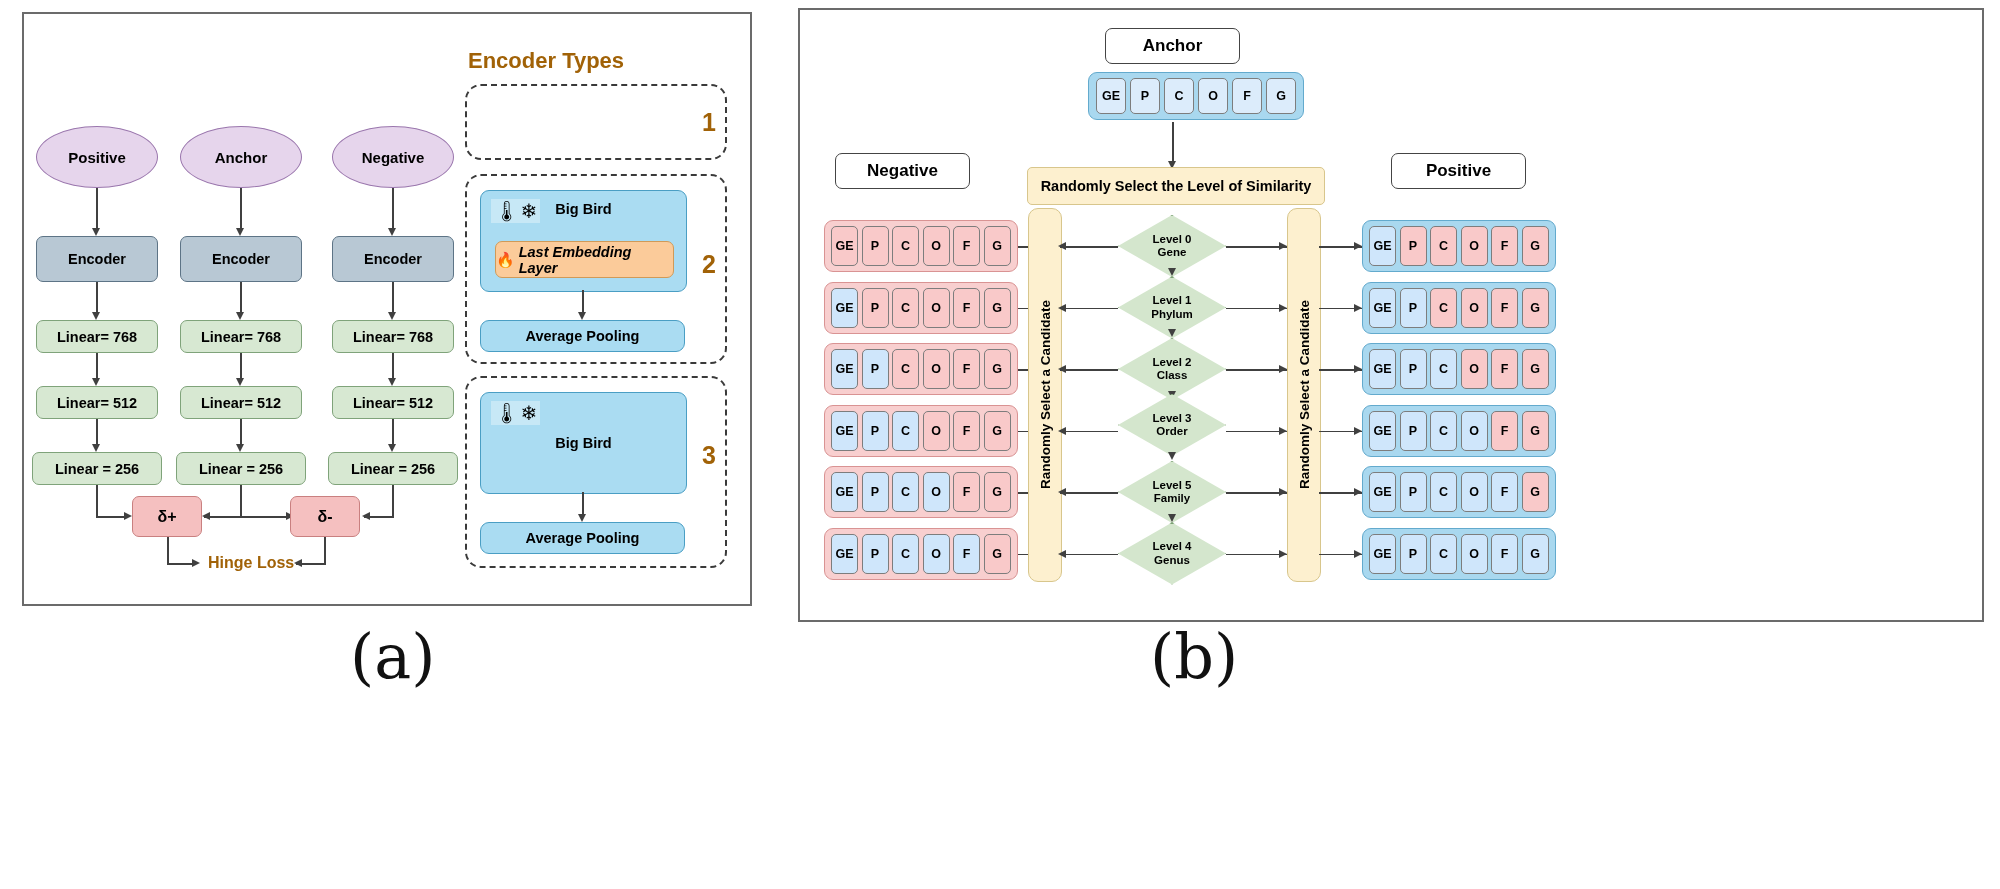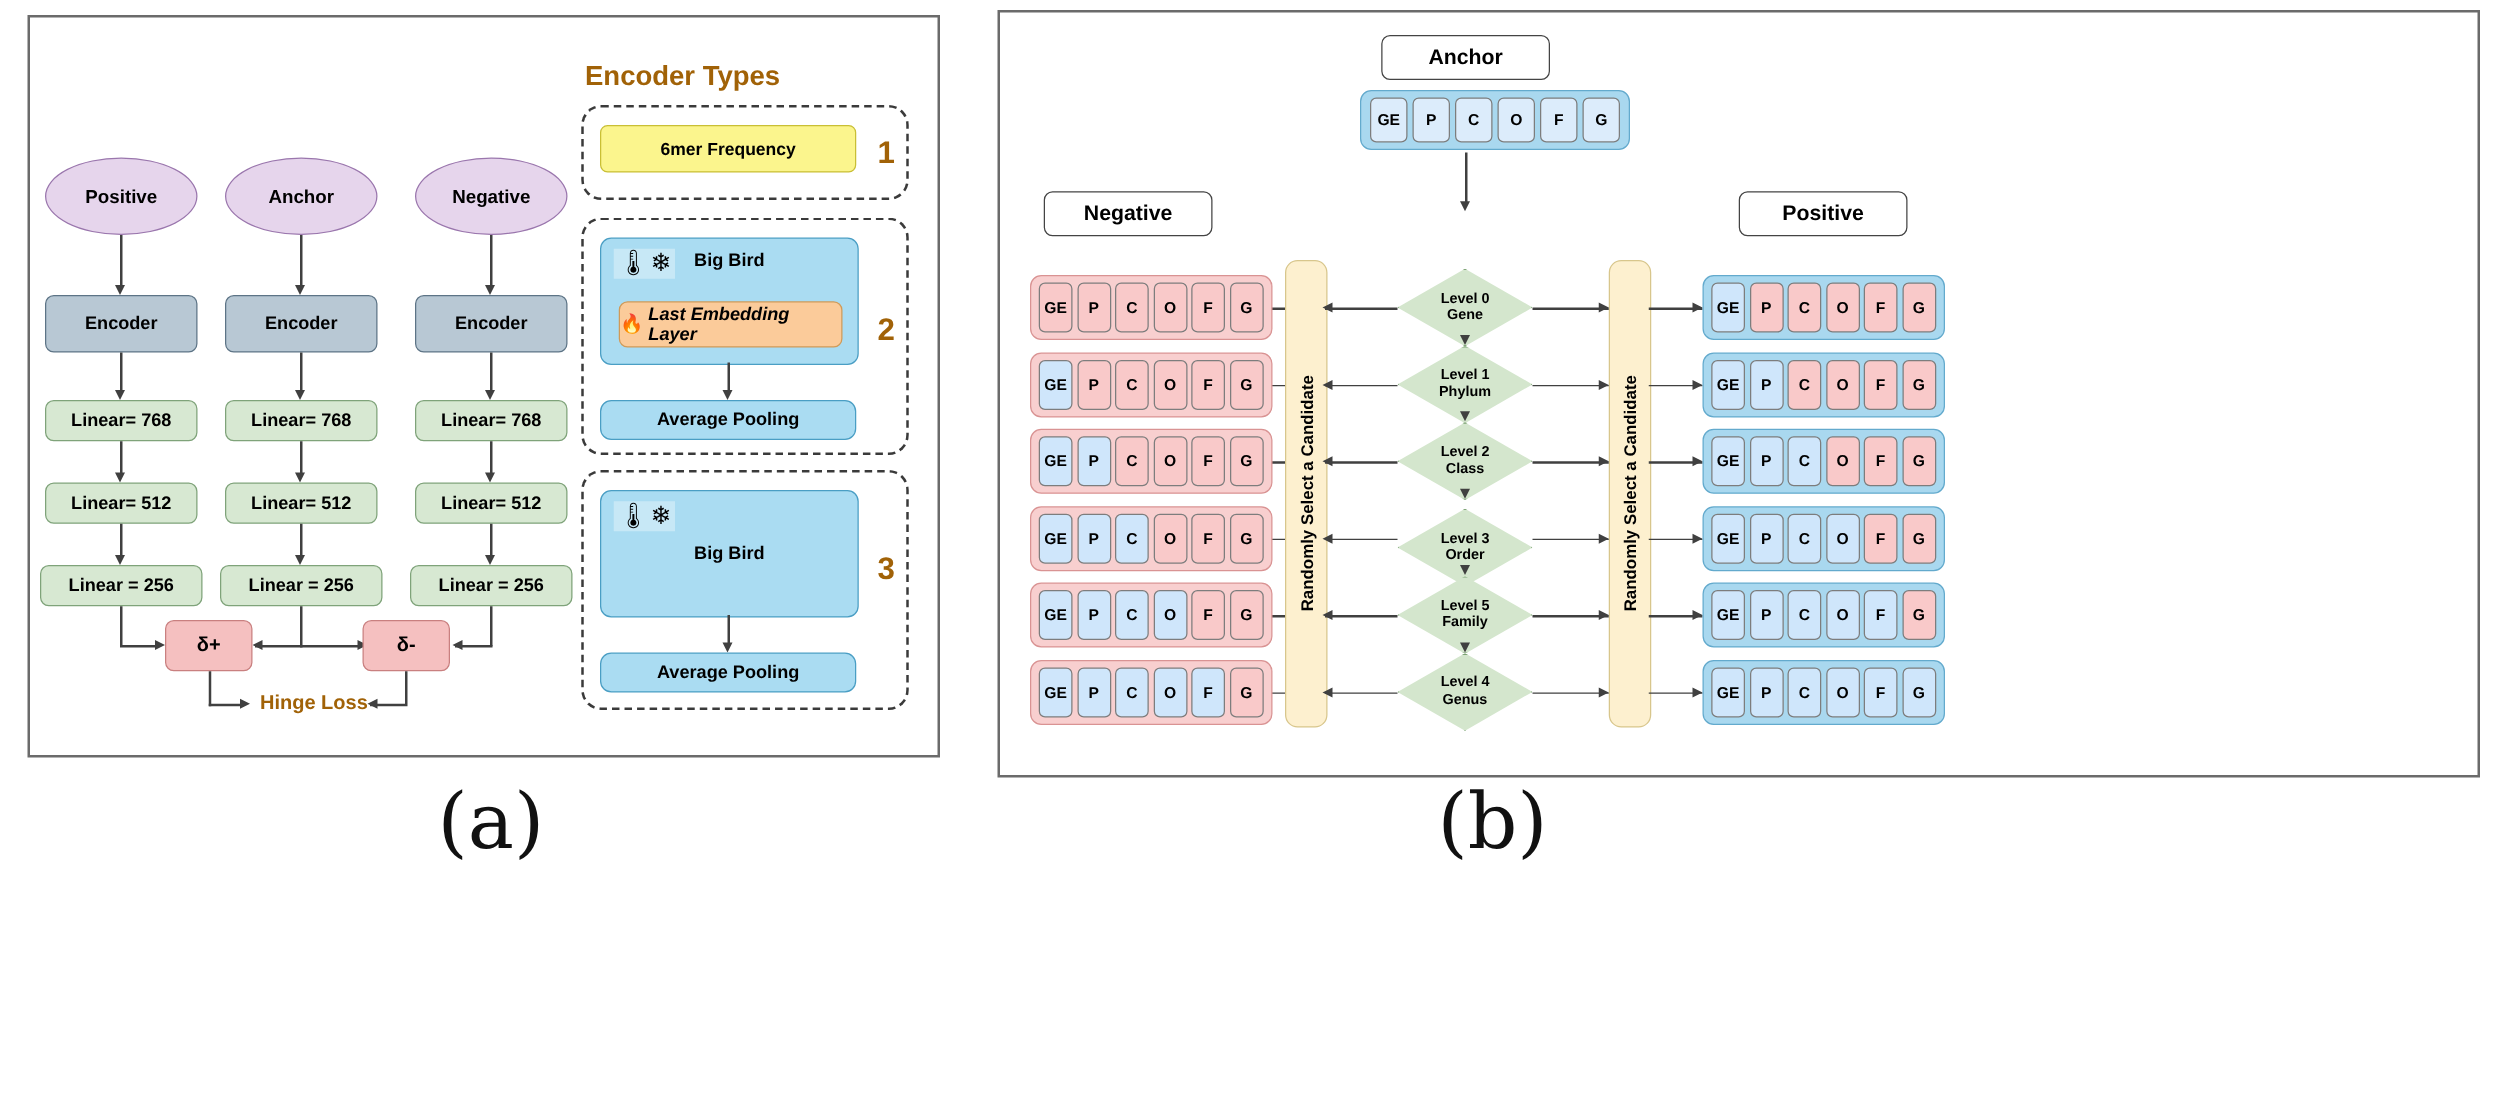--- a/index.html
+++ b/index.html
@@ -137,21 +137,20 @@
 
     <div class="vline" style="left:143px;top:523px;height:28px;"></div>
     <div class="hline" style="left:143px;top:549px;width:28px;"></div>
     <div class="arrowright" style="left:168px;top:545px;"></div>
     <div class="vline" style="left:300px;top:523px;height:28px;"></div>
     <div class="hline" style="left:272px;top:549px;width:28px;"></div>
     <div class="arrowleft" style="left:270px;top:545px;"></div>
     <div class="plaintext" style="left:184px;top:540px;font-size:16px;">Hinge Loss</div>
 
     <div class="dashbox" style="left:441px;top:70px;width:262px;height:76px;"></div>
-    <div class="node yellowbox" style="left:456px;top:86px;width:205px;height:38px;">6mer Frequency</div>
     <div class="plaintext" style="left:678px;top:94px;font-size:25px;">1</div>
 
     <div class="dashbox" style="left:441px;top:160px;width:262px;height:190px;"></div>
     <div class="bluebox" style="position:absolute;left:456px;top:176px;width:205px;height:100px;">
       <div class="frozen">
         <span class="emoji">🌡</span>
           <span class="emoji">❄</span>
       </div>
       <div style="position:absolute;left:0;right:0;top:10px;text-align:center;font-weight:bold;font-size:14.5px;">Big Bird</div>
       <div class="orangebox" style="position:absolute;left:14px;top:50px;width:177px;height:35px;display:flex;align-items:center;justify-content:center;gap:4px;">
@@ -188,20 +187,21 @@
         <div class="cell">O</div>
         <div class="cell">F</div>
         <div class="cell">G</div>
       </div>
     <div class="vline" style="left:372px;top:112px;height:42px;"></div>
     <div class="arrowdown" style="left:368px;top:151px;"></div>
 
     <div class="node whitebox" style="left:35px;top:143px;width:135px;height:36px;">Negative</div>
     <div class="node whitebox" style="left:591px;top:143px;width:135px;height:36px;">Positive</div>
 
+    <div class="node creambox" style="left:227px;top:157px;width:298px;height:38px;">Randomly Select the Level of Similarity</div>
 
     <div class="creamvert" style="position:absolute;left:228px;top:198px;width:32px;height:372px;display:flex;align-items:center;justify-content:center;">
       <span>Randomly Select a Candidate</span>
     </div>
     <div class="creamvert" style="position:absolute;left:487px;top:198px;width:32px;height:372px;display:flex;align-items:center;justify-content:center;">
       <span>Randomly Select a Candidate</span>
     </div>
 
     <div id="levels-layer">
         <div class="diamond" style="left: 318px; top: 205px; width: 108px; height: 62px;">
@@ -248,21 +248,21 @@
         <div class="vline" style="left: 372px; top: 390px;"></div>
         <div class="arrowdown" style="left: 368px; top: 380.5px;"></div>
         <div class="hline" style="left: 260px; top: 359px; width: 58px;"></div>
         <div class="arrowleft" style="left: 258px; top: 355px;"></div>
         <div class="hline" style="left: 426px; top: 359px; width: 61px;"></div>
         <div class="arrowright" style="left: 479px; top: 355px;"></div>
         <div class="hline" style="left: 185px; top: 359px; width: 43px;"></div>
         <div class="arrowleft" style="left: 183px; top: 355px;"></div>
         <div class="hline" style="left: 519px; top: 359px; width: 43px;"></div>
         <div class="arrowright" style="left: 554px; top: 355px;"></div>
-        <div class="diamond" style="left: 318px; top: 397px; width: 108px; height: 62px;">
+        <div class="diamond" style="left: 318px; top: 384px; width: 108px; height: 62px;">
           <div class="dshape"></div>
           <div class="dtext">
             <span>Level 3</span>
             <span>Order</span>
           </div>
         </div>
         <div class="vline" style="left: 372px; top: 451.5px;"></div>
         <div class="arrowdown" style="left: 368px; top: 442px;"></div>
         <div class="hline" style="left: 260px; top: 420.5px; width: 58px;"></div>
         <div class="arrowleft" style="left: 258px; top: 416.5px;"></div>

